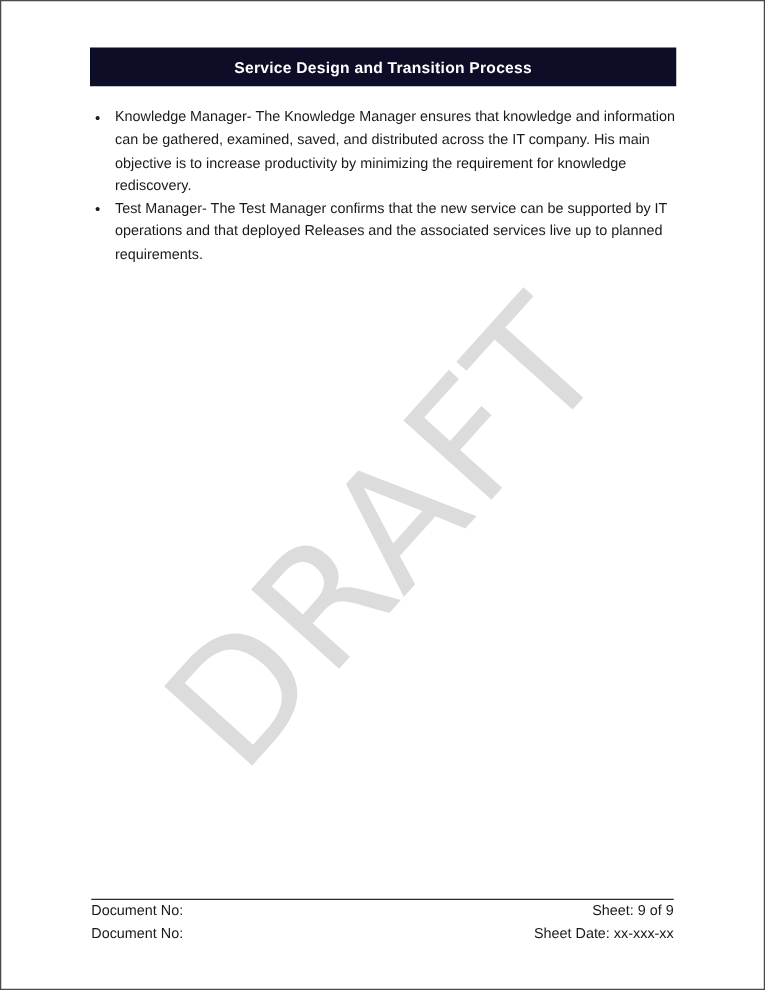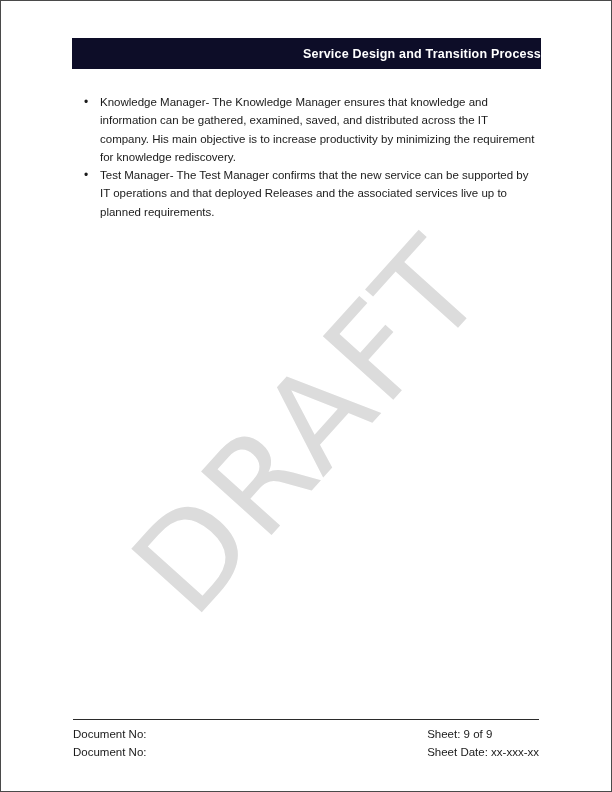--- a/index.html
+++ b/index.html
@@ -20,21 +20,21 @@
   
   .header-bar {
     position: absolute;
     left: 71px;
     top: 37px;
     width: 469px;
     height: 31px;
     background: #0d0d28;
     display: flex;
     align-items: center;
-    justify-content: flex-end;
+    justify-content: center;
   }
   .header-bar .title {
     color: #ffffff;
     font-size: 12.5px;
     font-weight: bold;
     letter-spacing: 0.2px;
   }
   
   .watermark {
     position: absolute;
@@ -60,21 +60,21 @@
   
   .content {
     position: absolute;
     left: 72px;
     top: 84px;
     width: 470px;
     z-index: 1;
   }
   .content ul {
     list-style: none;
-    margin: 8px;
+    margin: 0;
     padding: 0;
   }
   .content li {
     position: relative;
     padding-left: 19px;
     margin: 0;
     font-size: 11.5px;
     line-height: 18.3px;
     color: #1a1a1a;
     text-align: left;
@@ -87,30 +87,30 @@
     font-size: 12px;
     color: #1a1a1a;
   }
   
   .footer {
     position: absolute;
     left: 72px;
     top: 718px;
     width: 466px;
     border-top: 1.2px solid #2b2b2b;
-    padding-top: 5px;
+    padding-top: 0;
     display: flex;
     justify-content: space-between;
     z-index: 1;
   }
   .footer .col {
     display: flex;
     flex-direction: column;
   }
-  .footer .col.right { text-align: left; }
+  .footer .col.right { text-align: right; }
   .footer .line {
     font-size: 11.5px;
     line-height: 18px;
     color: #1a1a1a;
   }
 </style>
 </head>
 <body>
 
 <div class="page">

